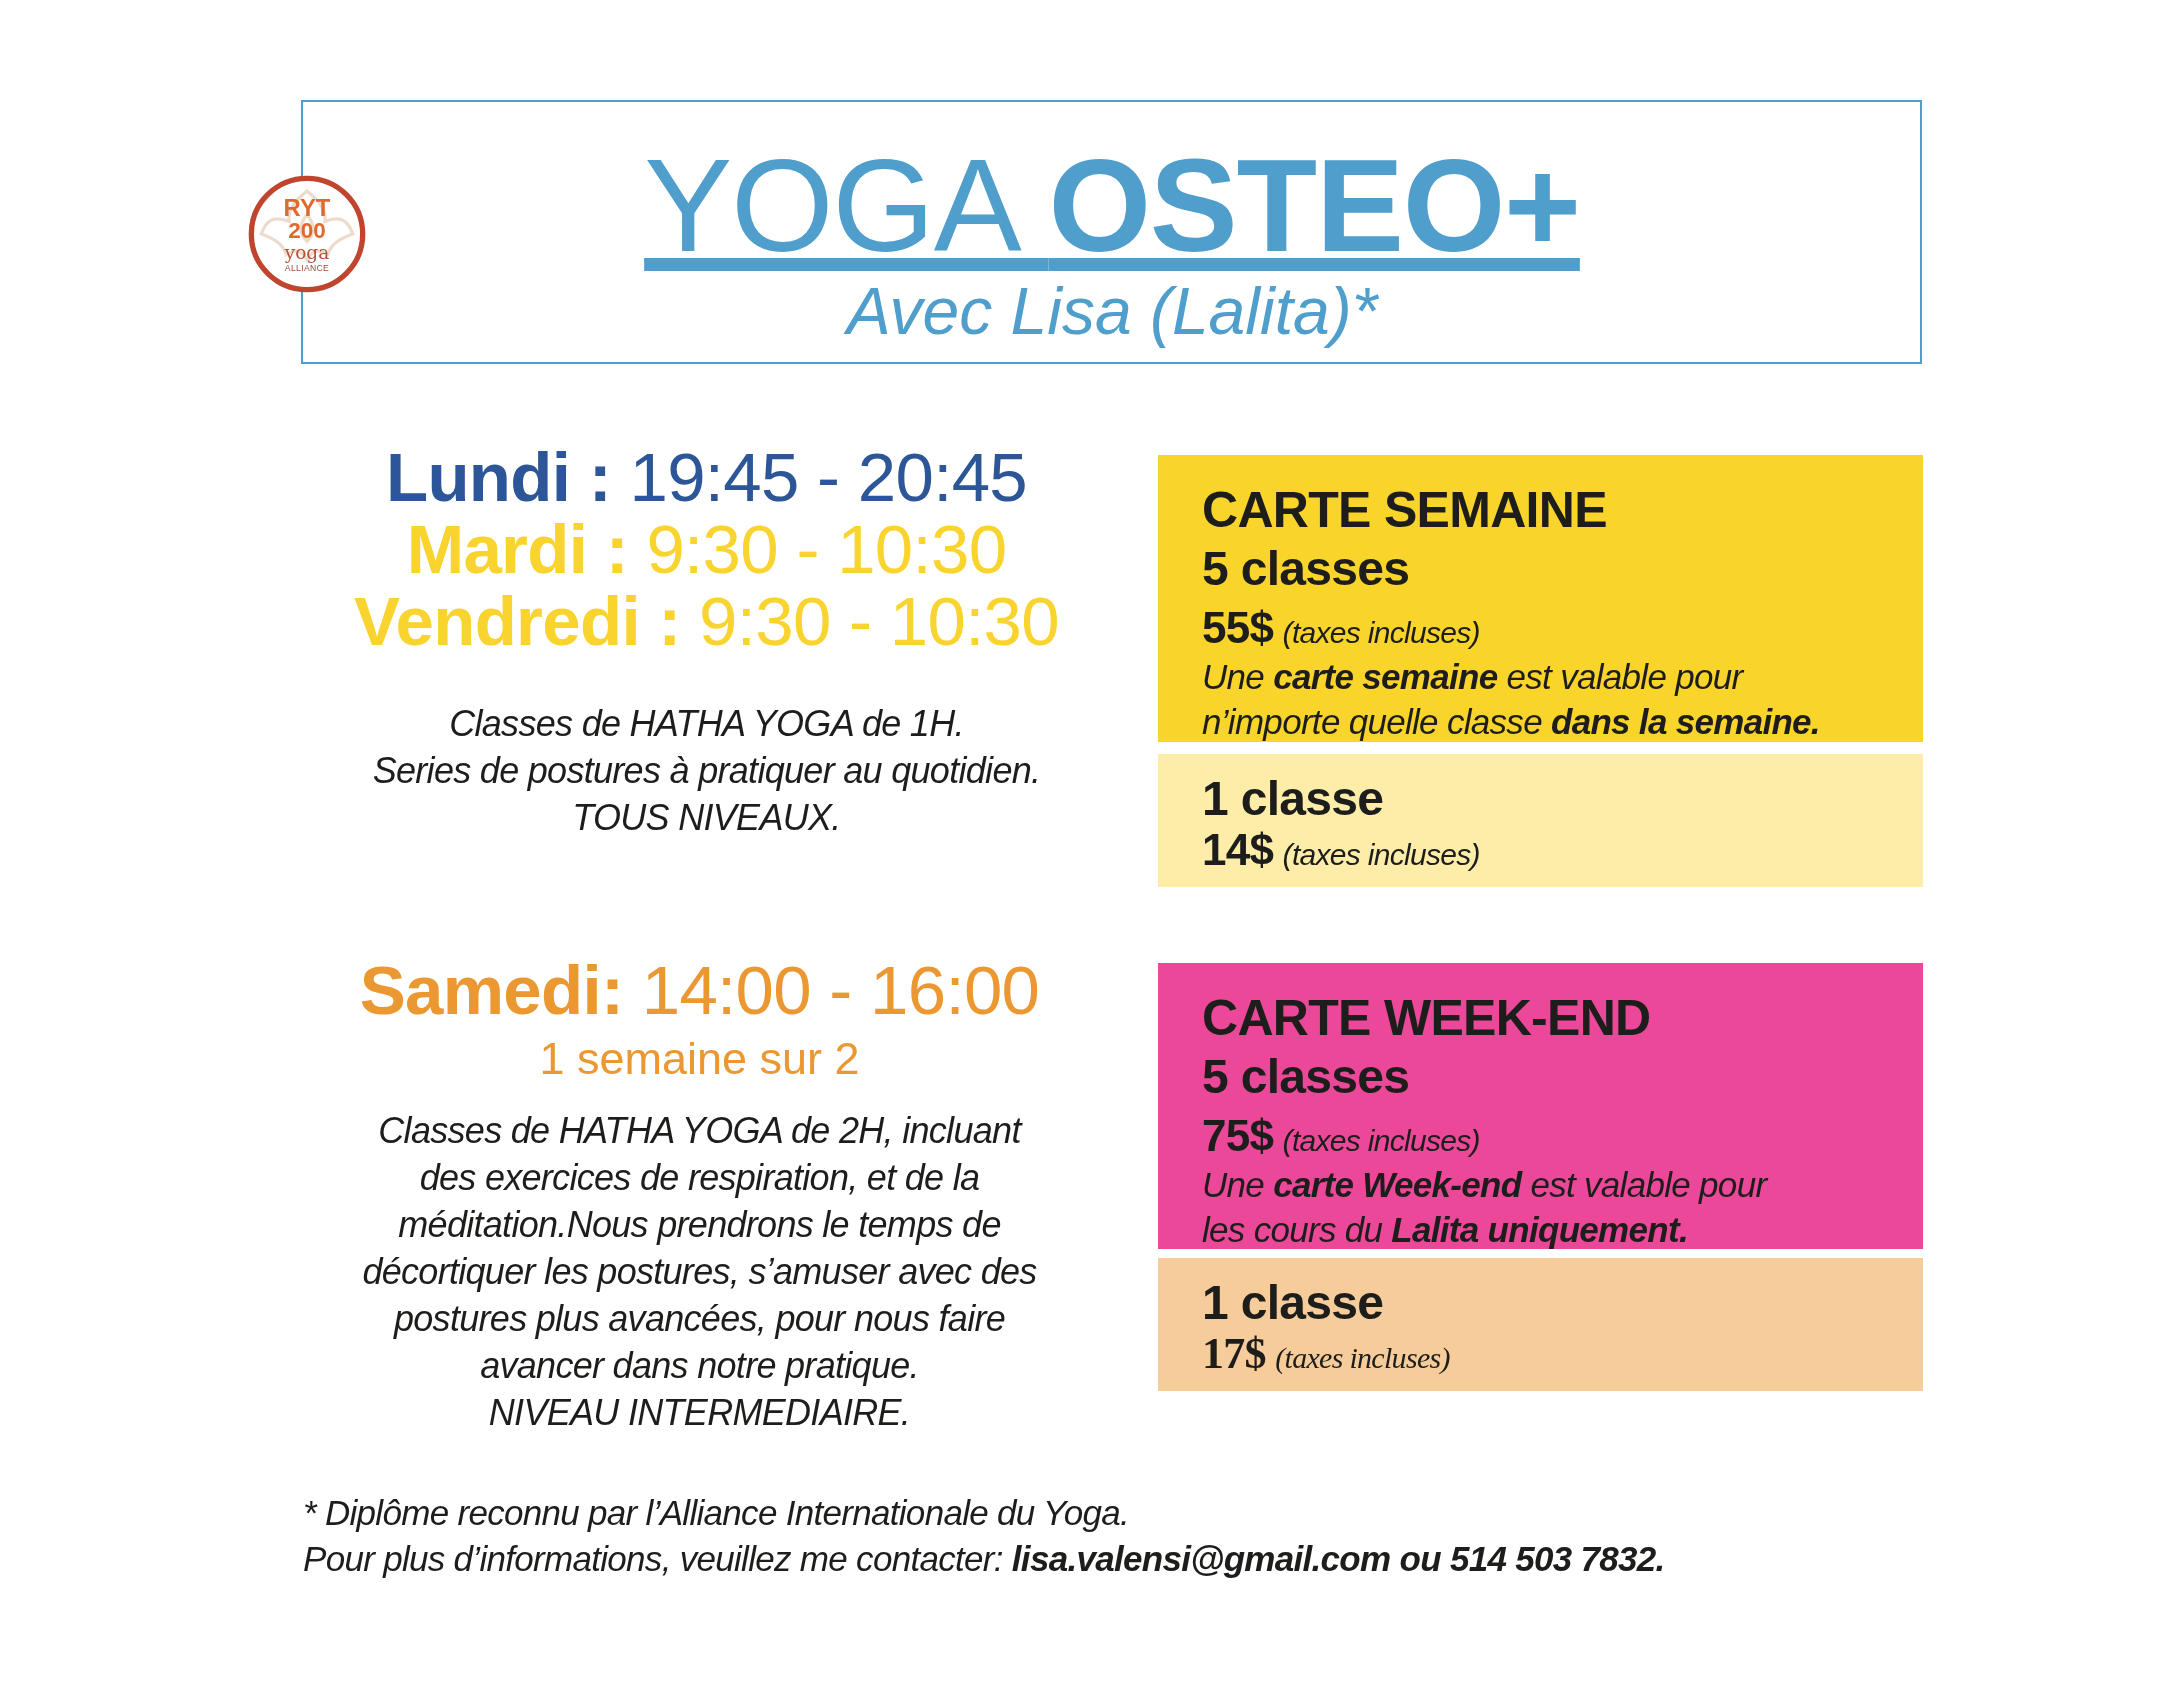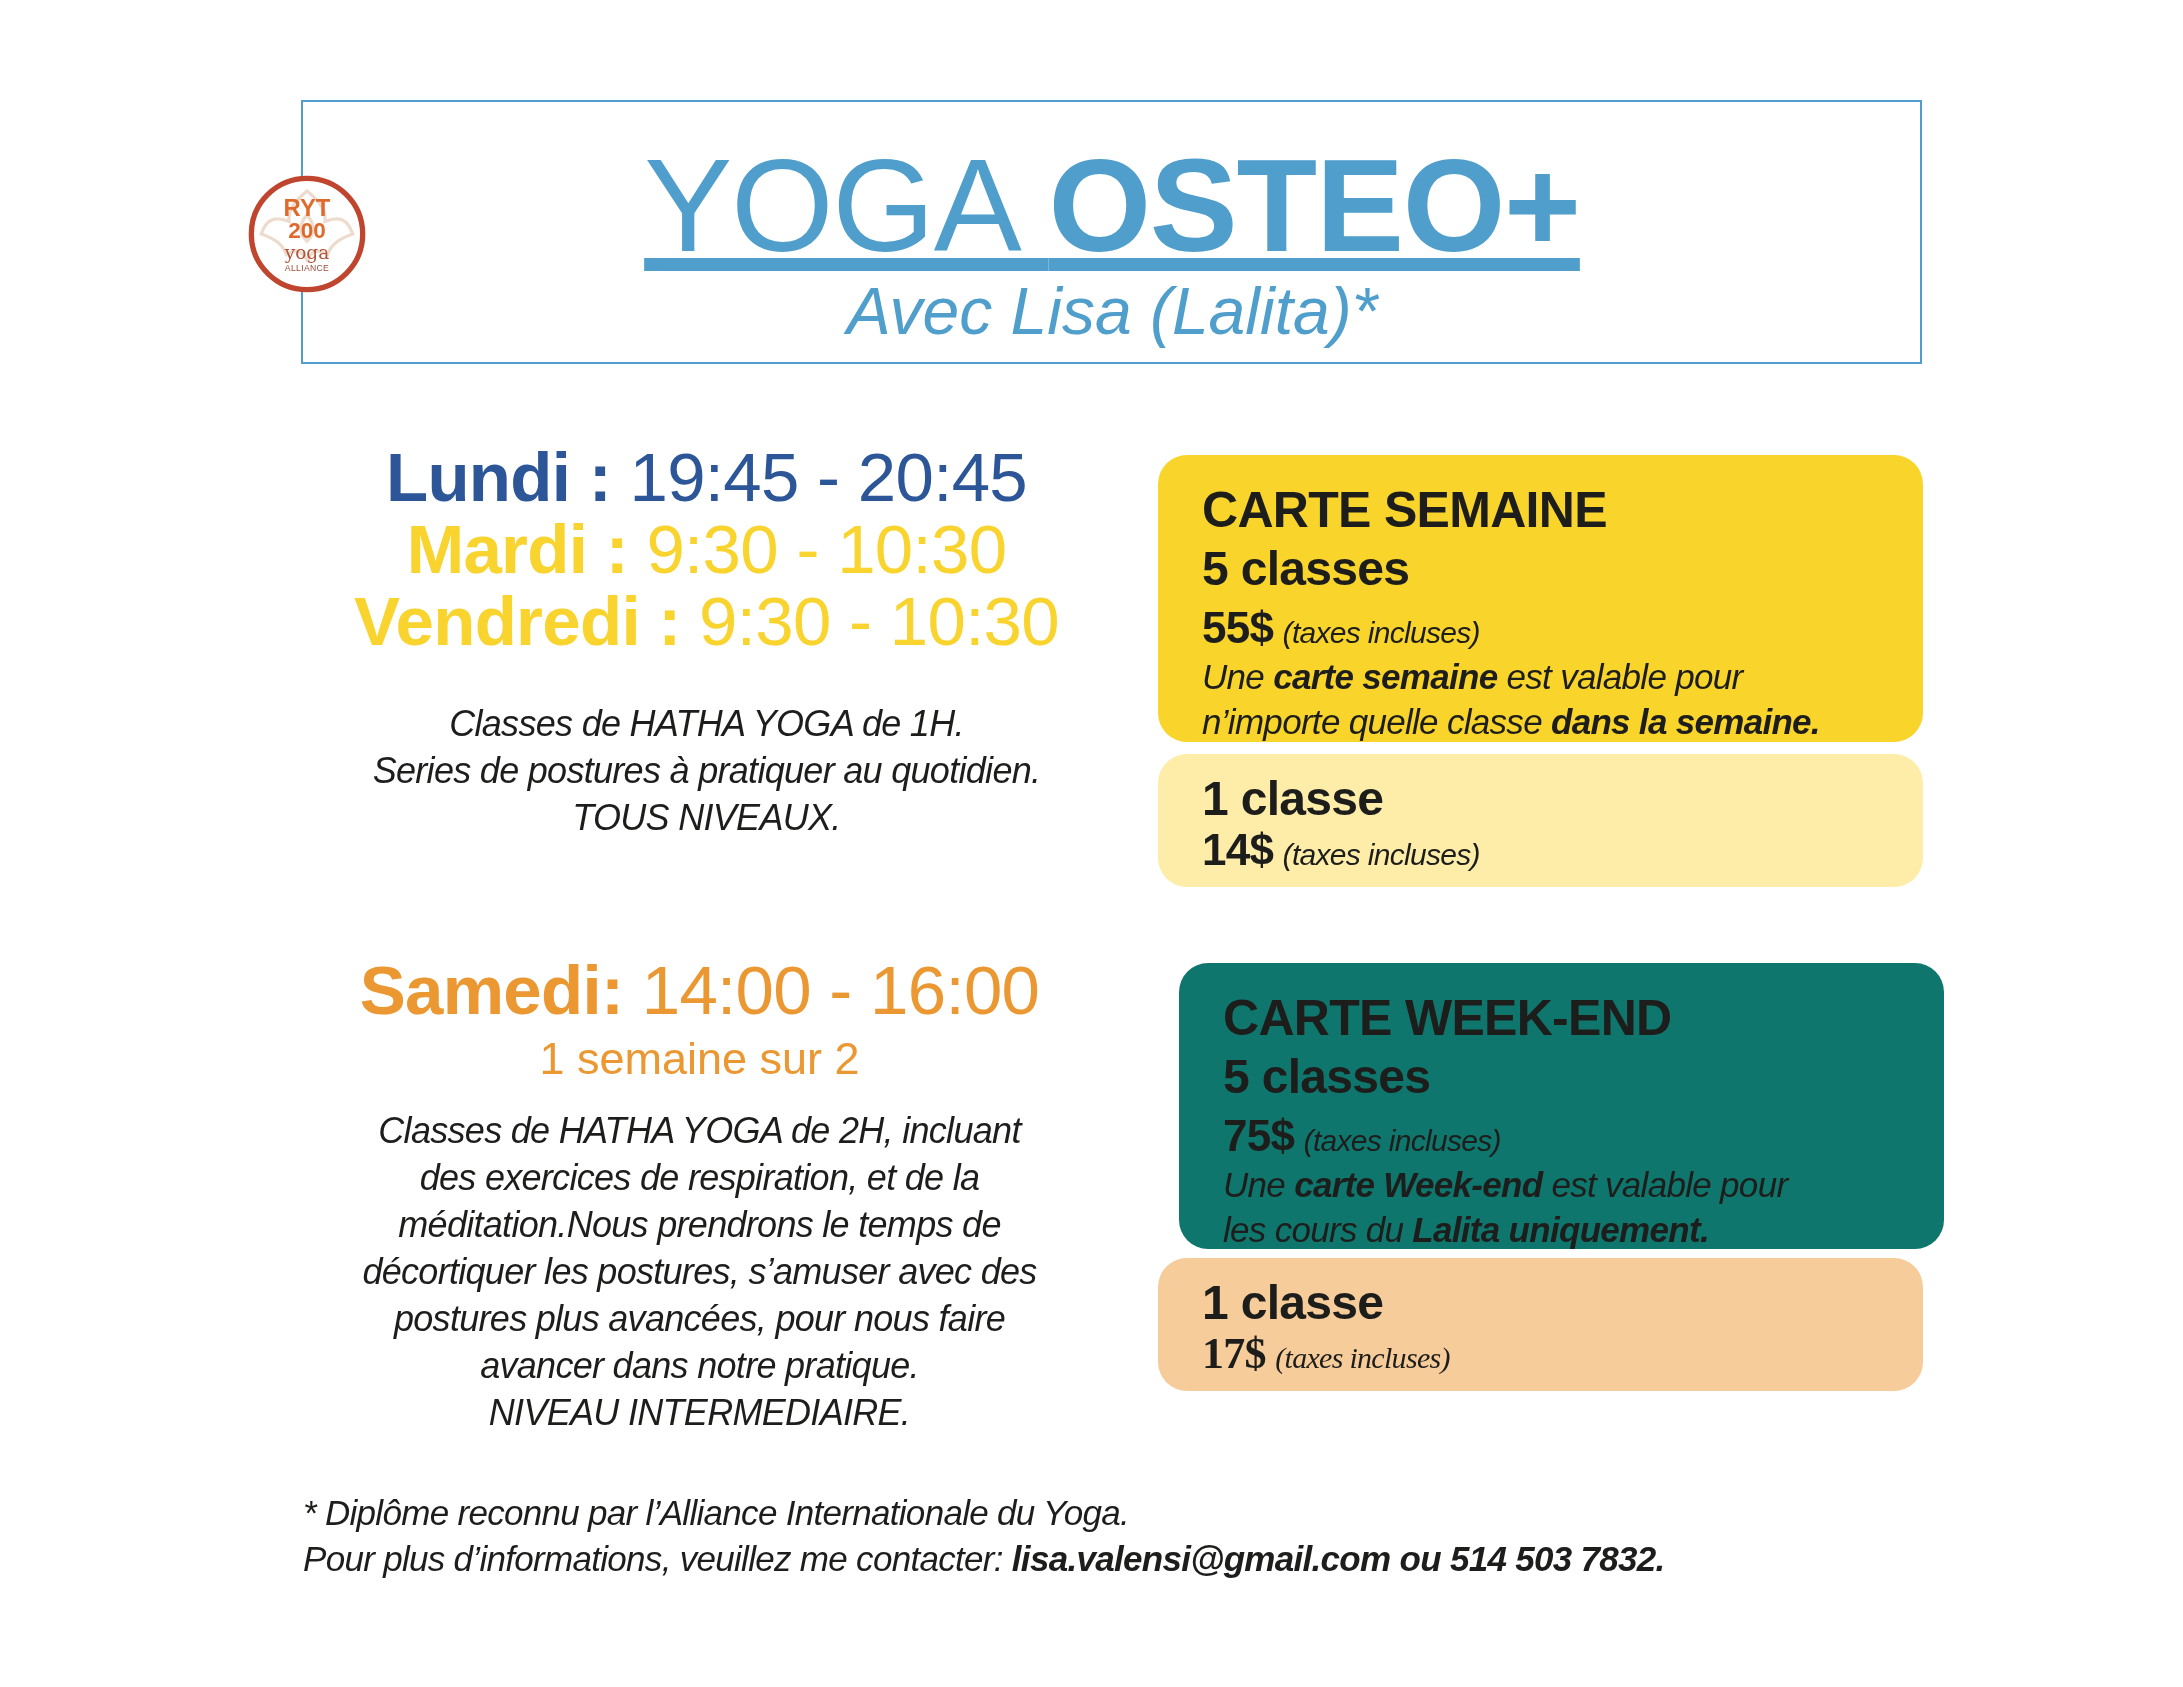--- a/index.html
+++ b/index.html
@@ -22,24 +22,24 @@
   .col { position:absolute; left:291px; width:831px; text-align:center; white-space:nowrap; }
   .day-line { font-size:69px; height:72px; line-height:72px; letter-spacing:-0.7px; }
   .day-line .d { font-weight:bold; }
   .c-blue { color:#2c5697; }
   .c-yellow { color:#f9d32e; }
   .c-orange { color:#eb9732; }
   .desc { font-size:36px; font-style:italic; line-height:47px; color:#1d1d1b; letter-spacing:-0.7px; }
   .sub-orange { font-size:45px; line-height:50px; color:#eb9732; }
 
   
-  .card { position:absolute; left:1158px; width:765px; box-sizing:border-box; padding-left:22px; color:#1d1d1b; white-space:nowrap;border-radius:29px; }
+  .card { position:absolute; left:1158px; width:765px; box-sizing:border-box; padding-left:22px; color:#1d1d1b; white-space:nowrap; }
   .card.yellow { background:#f9d42b; top:455px; height:287px; }
   .card.yellow-light { background:#fdeda9; top:754px; height:133px; }
-  .card.orange { background:#0f766e; top:963px; height:286px;margin-left:21px; }
+  .card.orange { background:#ec4899; top:963px; height:286px; }
   .card.orange-light { background:#f5cc9a; top:1258px; height:133px; }
   .card .heading { position:absolute; left:44px; font-size:50px; font-weight:bold; line-height:60px; letter-spacing:-0.7px; }
   .card .count { position:absolute; left:44px; font-size:48px; font-weight:bold; line-height:60px; letter-spacing:-0.7px; }
   .card .price-line { position:absolute; left:44px; line-height:53px; }
   .card .price { font-size:44px; font-weight:bold; letter-spacing:-0.7px; }
   .card .tax { font-size:30px; font-style:italic; margin-left:9.3px; letter-spacing:-0.7px; }
   .card .note { position:absolute; left:44px; font-size:35px; font-style:italic; line-height:46px; letter-spacing:-0.7px; }
   .card .note b { font-weight:bold; }
 
   

